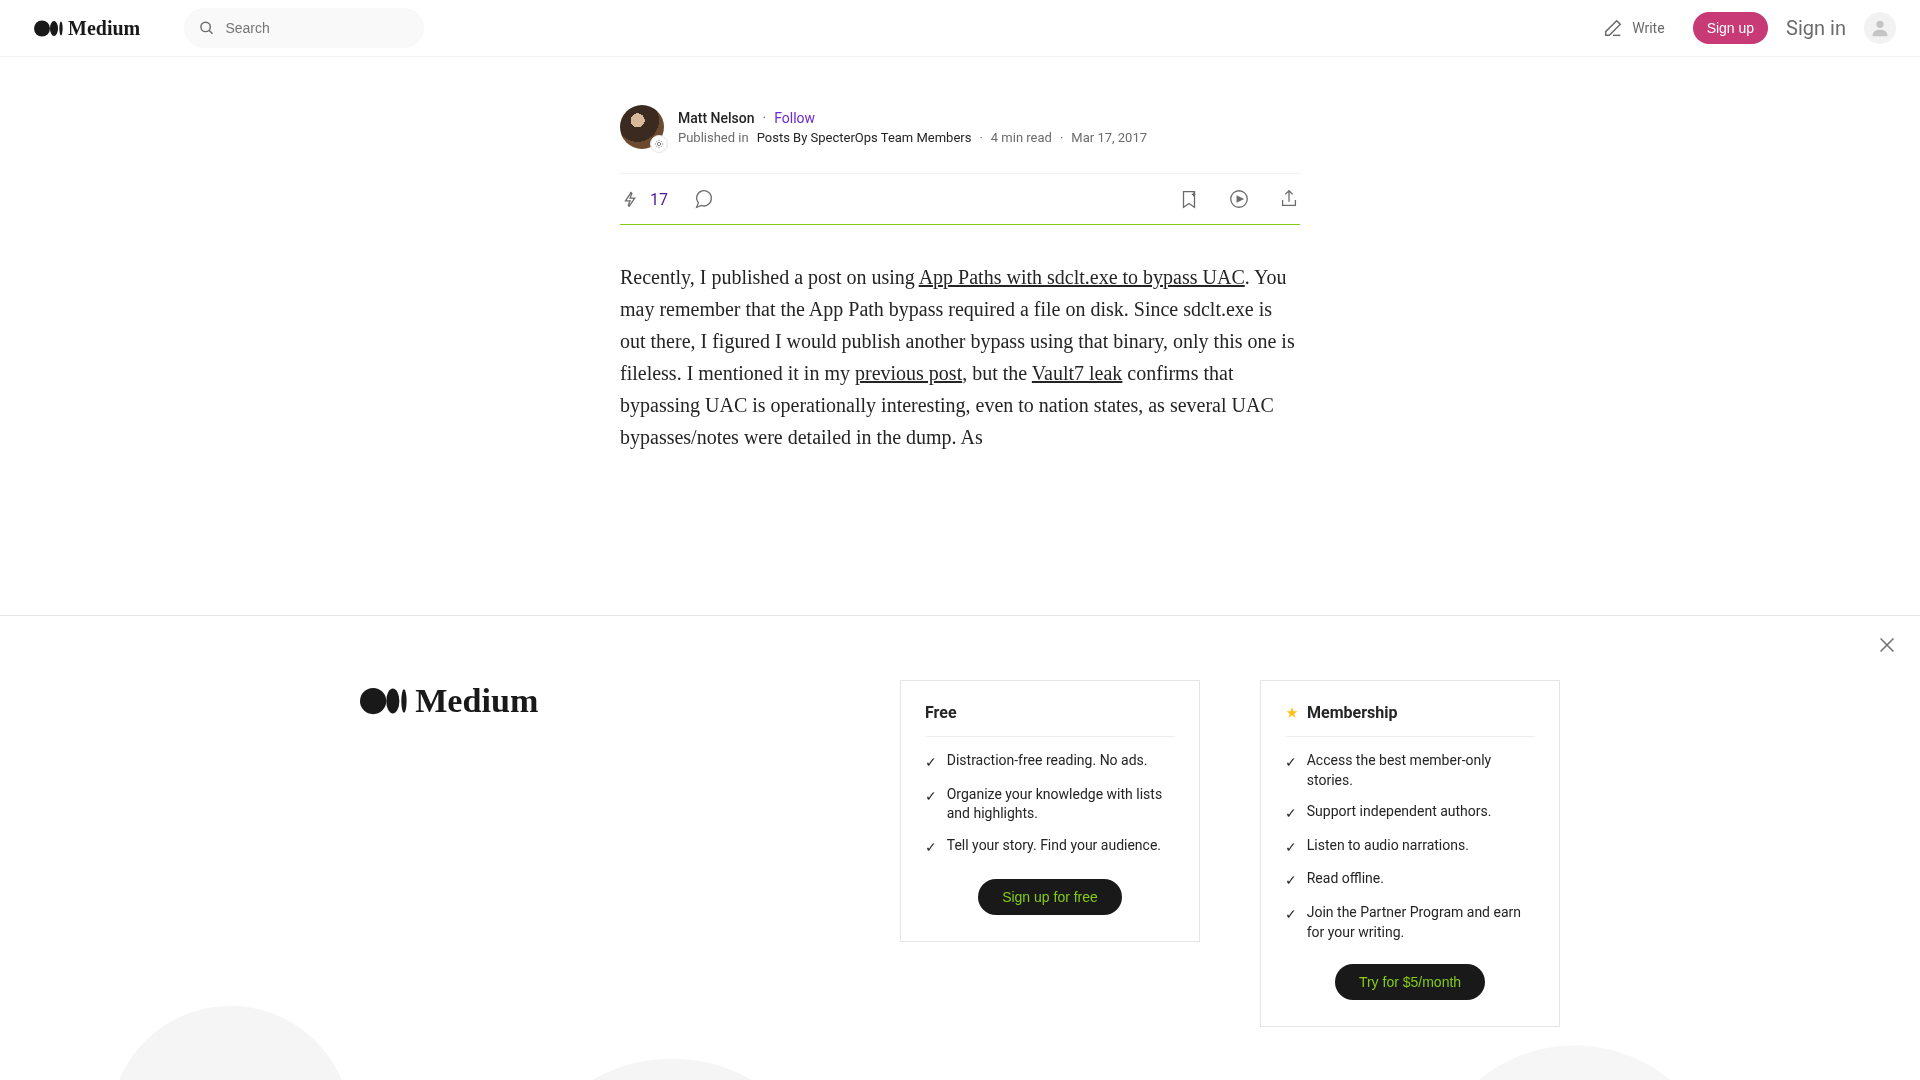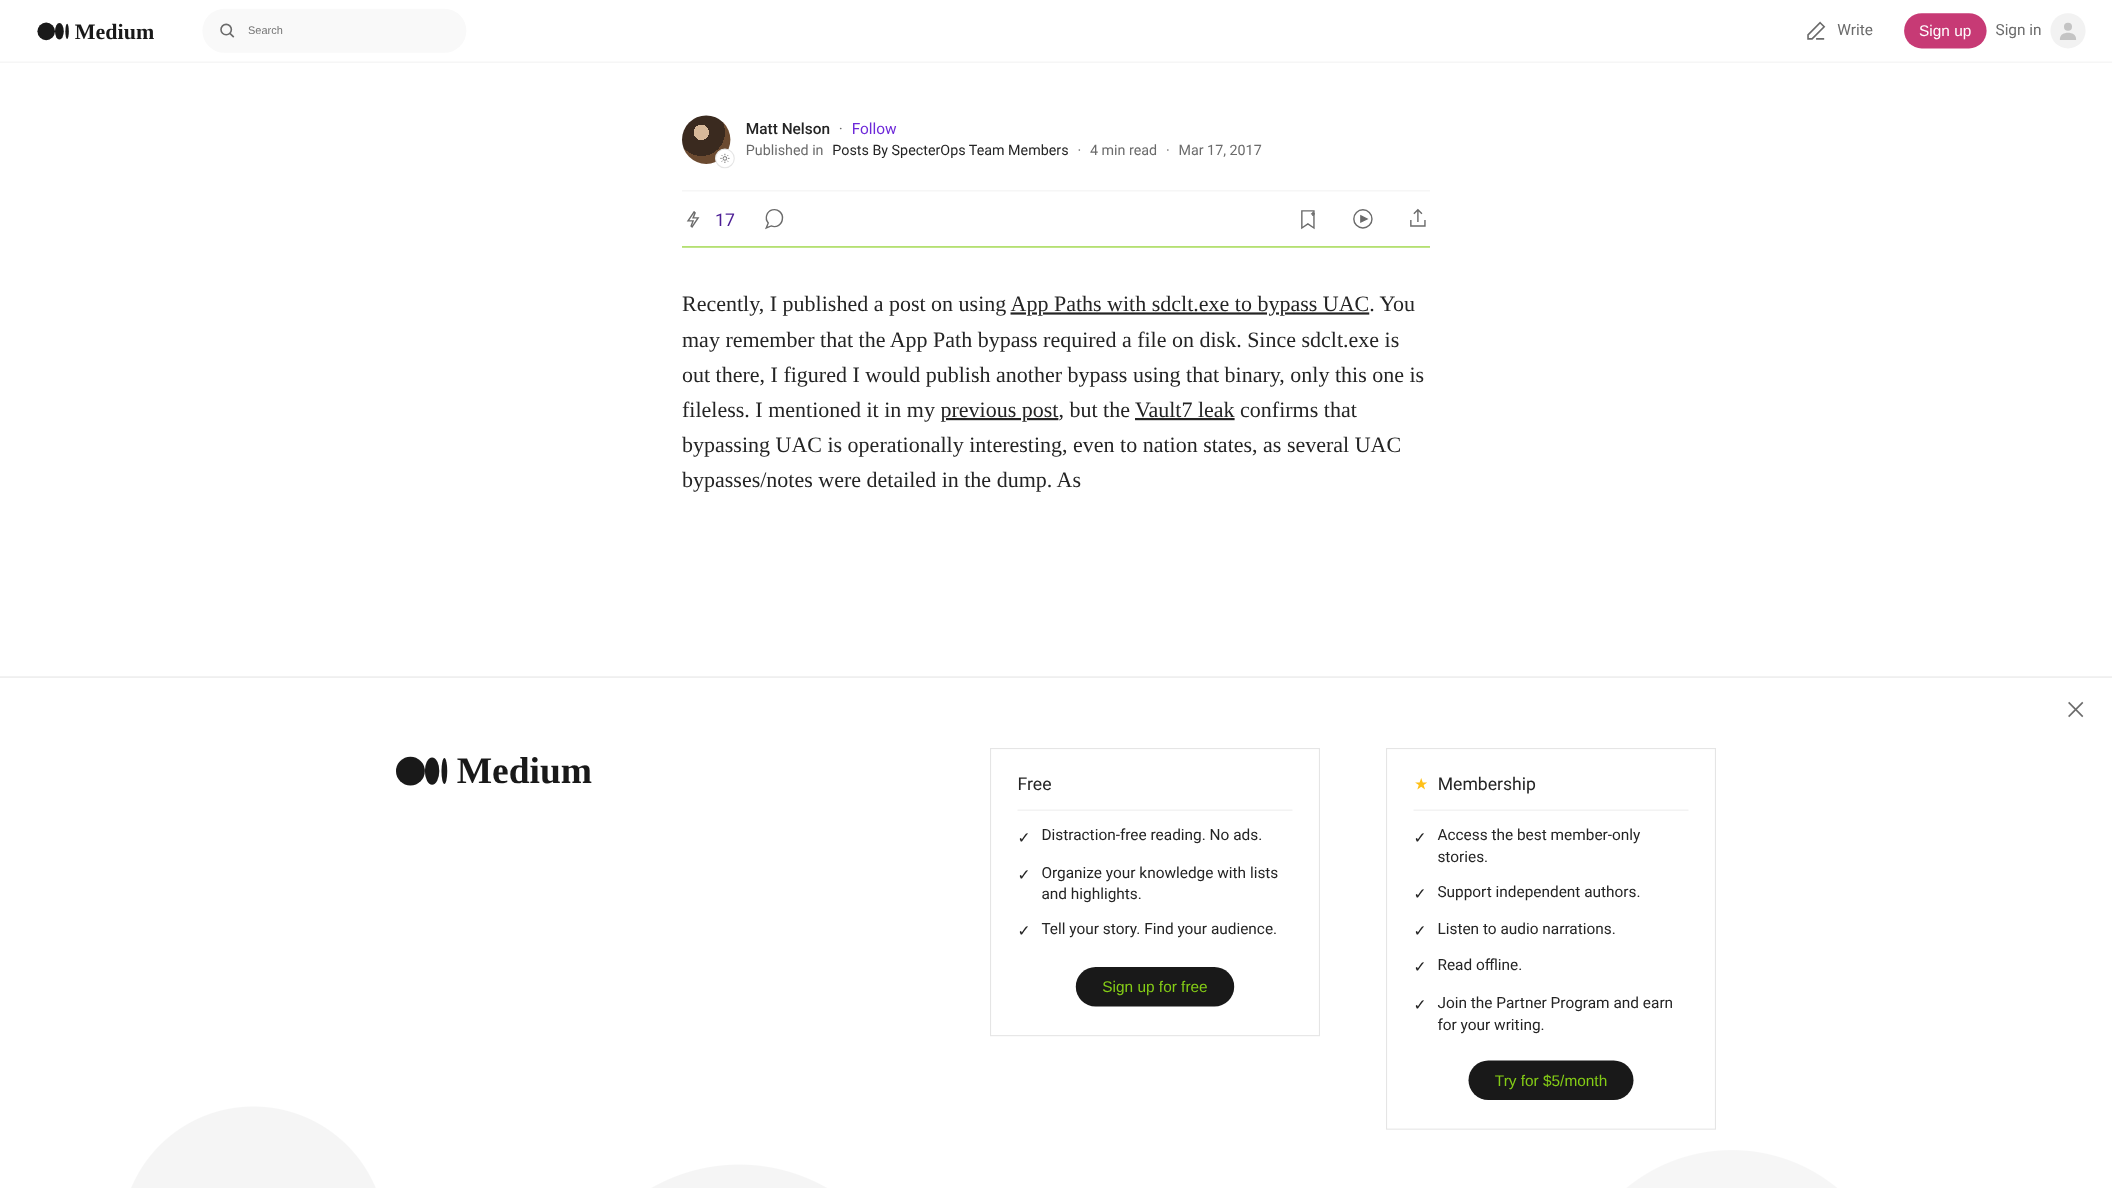--- a/index.html
+++ b/index.html
@@ -28,31 +28,31 @@
     border-radius: 20px;
     height: 40px;
     width: 240px;
     display: flex;
     align-items: center;
     padding: 0 14px;
     gap: 10px;
   }
   .search input {
     border: none; outline: none; background: transparent;
-    font-size: 10px; color: #6b6b6b; width: 100%;
+    font-size: 14px; color: #6b6b6b; width: 100%;
   }
   .spacer { flex: 1; }
   .write-link { display: flex; align-items: center; gap: 8px; color: #6b6b6b; font-size: 14px; margin-right: 28px; cursor: pointer; }
   .btn-signup {
     background: #191919; color: #fff; border: none;
     border-radius: 18px; padding: 8px 14px; font-size: 14px;
     cursor: pointer;
   }
   .btn-signup.green { background: #be185d; opacity: .85; }
-  .signin { color: #6b6b6b; font-size: 14px; margin: 0 8px; cursor: pointer; }
+  .signin { color: #6b6b6b; font-size: 20px; margin: 0 18px; cursor: pointer; }
   .avatar-placeholder {
     width: 32px; height: 32px; border-radius: 50%; background: #f2f2f2;
     display:flex;align-items:center;justify-content:center;
   }
 
   
   .article {
     width: 680px;
     margin: 0 auto;
     padding-top: 48px;
@@ -143,21 +143,21 @@
     line-height: 1.35;
     margin-top: 26px;
     color:#242424;
   }
   .card {
     border: 1px solid #e5e5e5;
     background:#fff;
     padding: 22px 24px 26px;
     display:flex; flex-direction:column;
   }
-  .card h3 { font-size:16px; font-weight:400; display:flex; align-items:center; gap:8px; margin-bottom:14px; }
+  .card h3 { font-size:16px; font-weight:700; display:flex; align-items:center; gap:8px; margin-bottom:14px; }
   .card hr { border:none; border-top:1px solid #eee; margin-bottom:14px; }
   .card ul { list-style:none; display:flex; flex-direction:column; gap:12px; }
   .card li { display:flex; gap:10px; font-size:14px; color:#242424; line-height:1.4; }
   .check { flex:none; margin-top:2px; }
   .card .cta {
     margin-top:22px;
     align-self:center;
     border:none; border-radius:20px;
     padding:10px 24px; font-size:14px; cursor:pointer;
     background:#191919; color:#84cc16;

